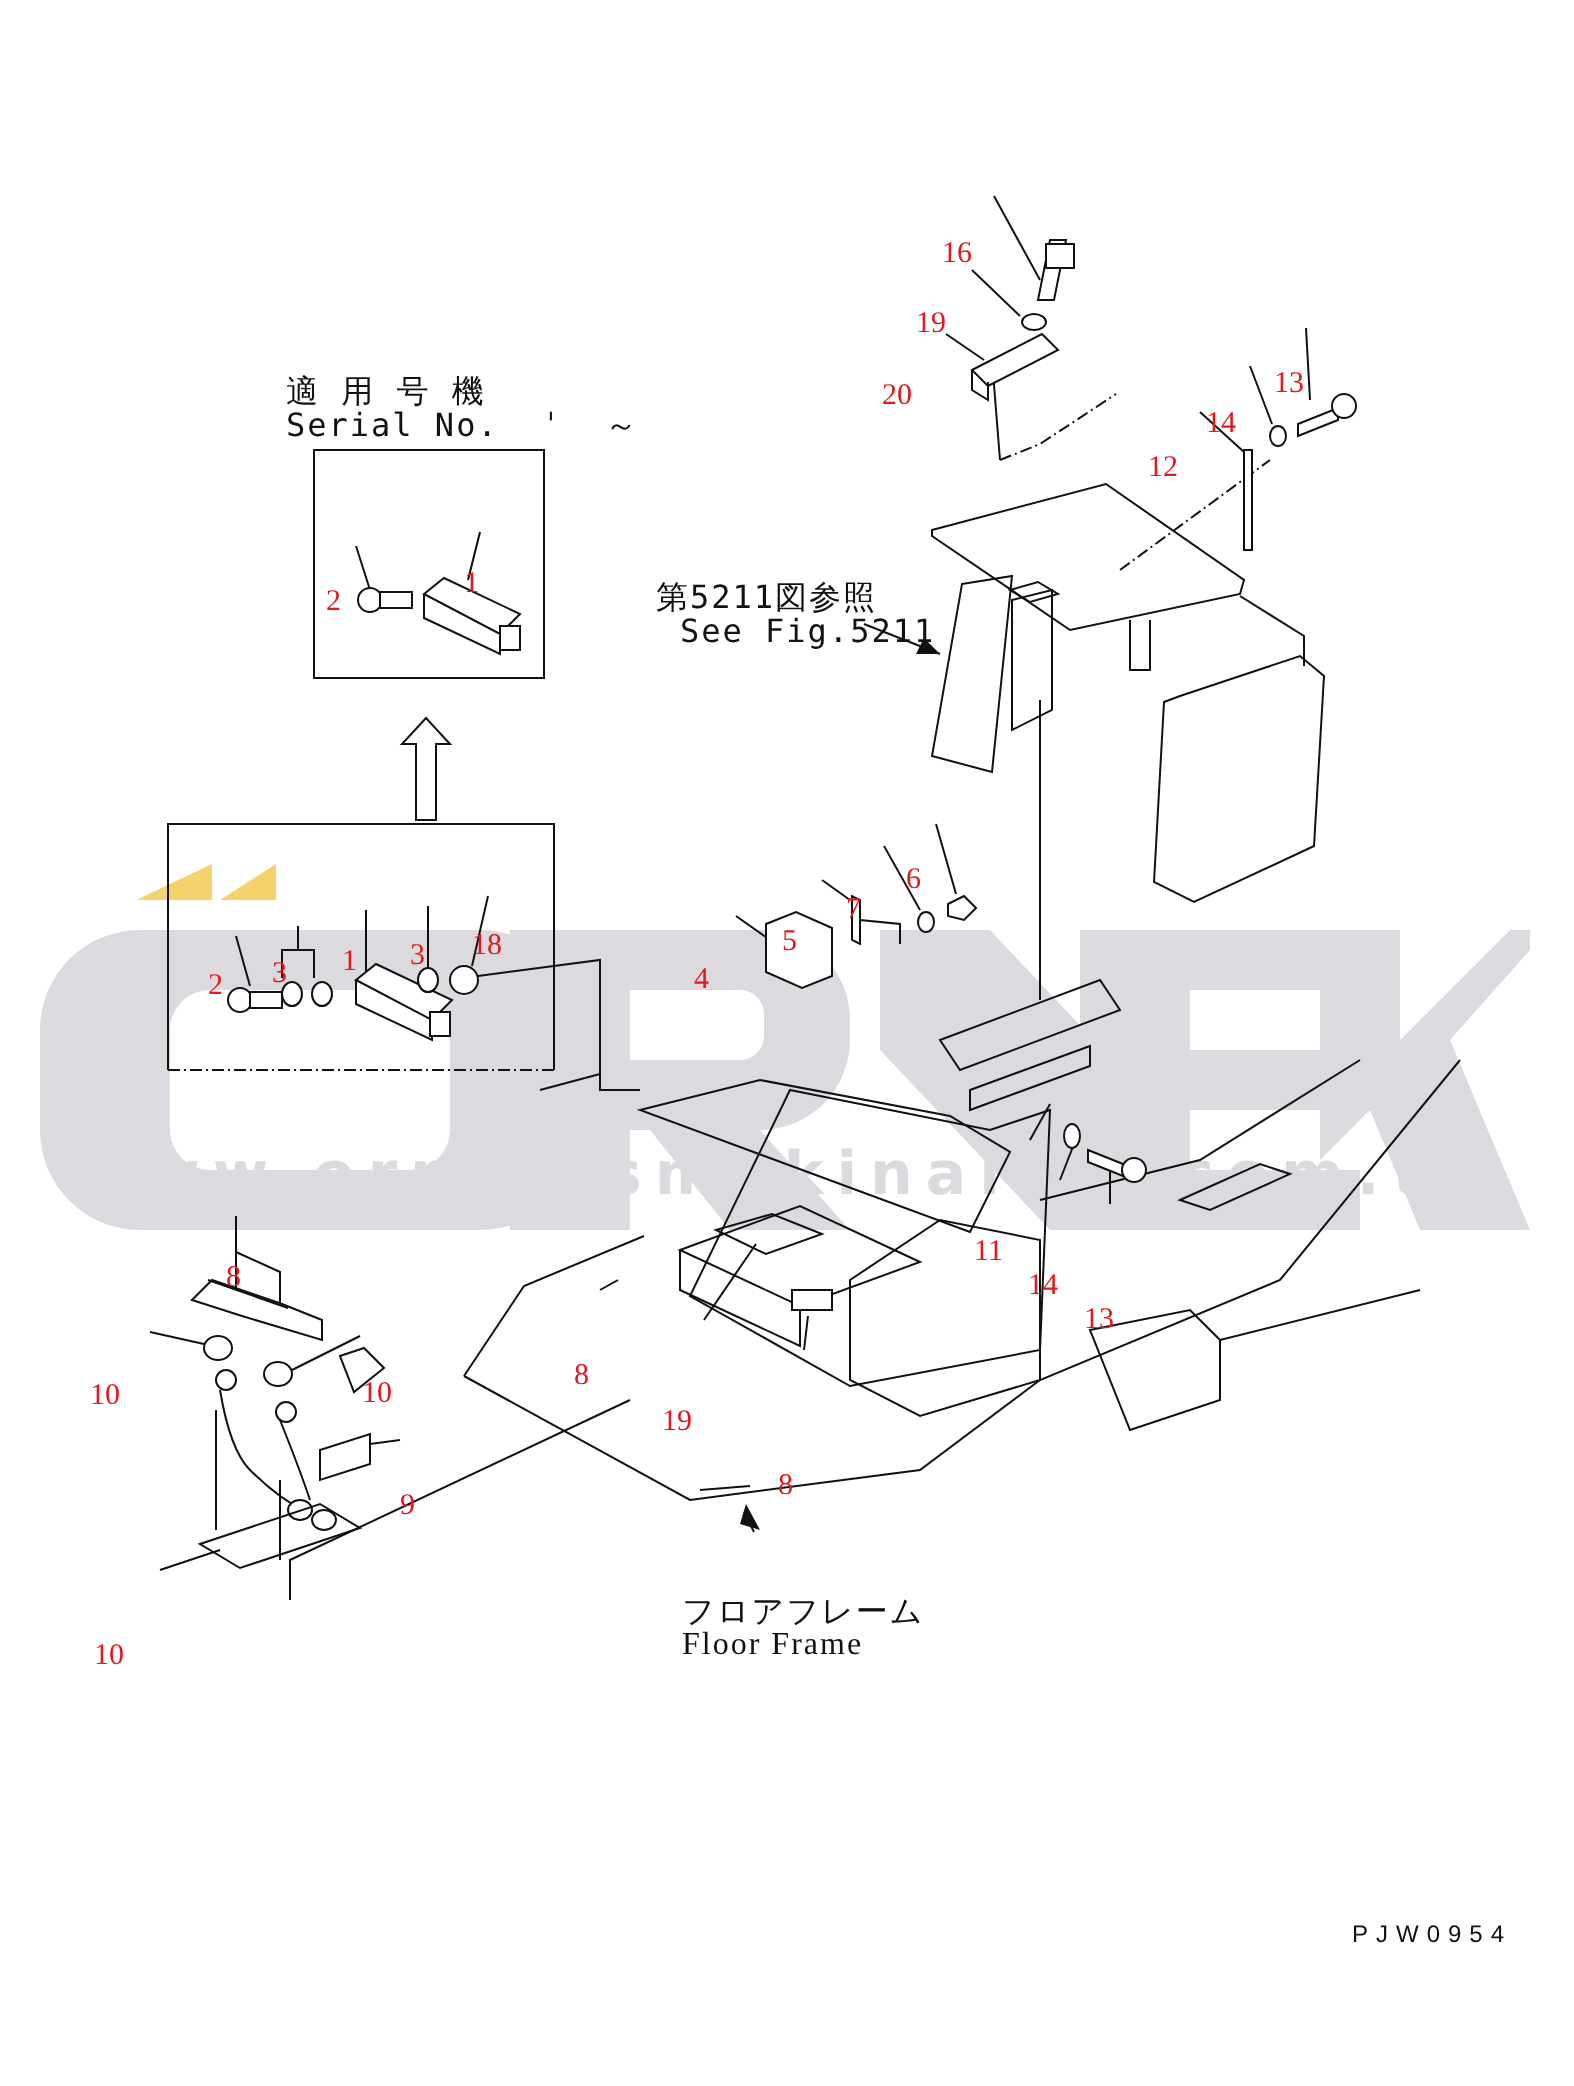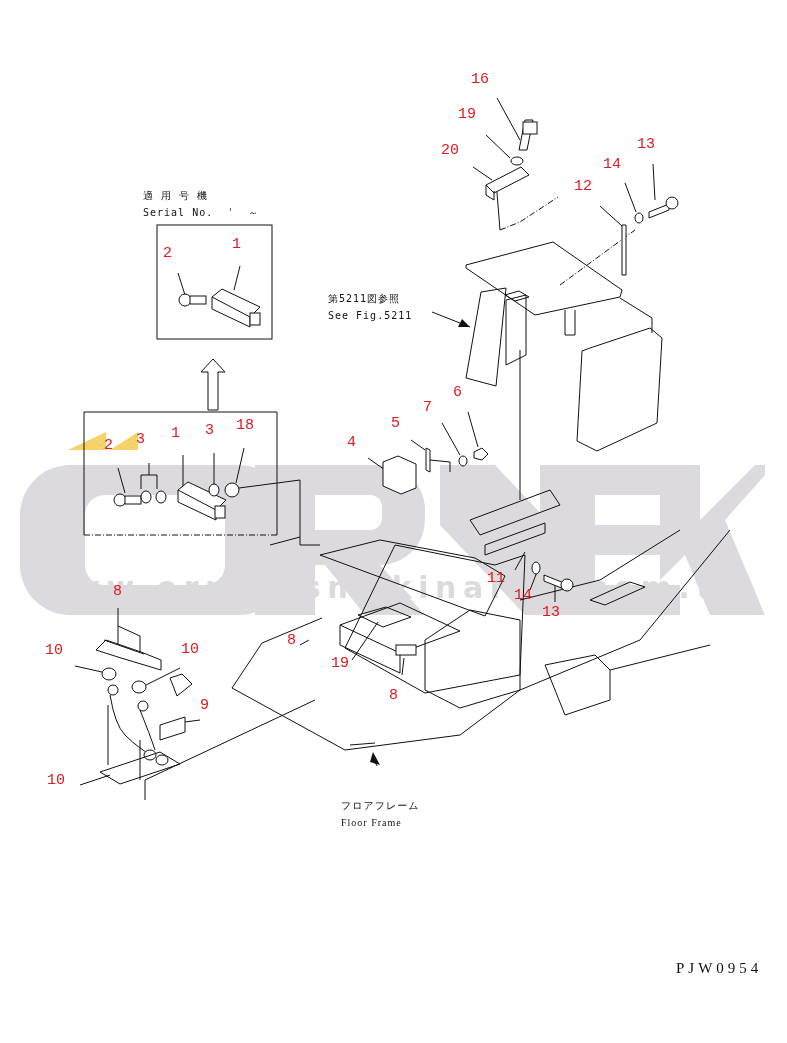--- a/index.html
+++ b/index.html
@@ -1,21 +1,21 @@
 <!DOCTYPE html>
 <html><head>
 <meta charset="utf-8">
 <style>
   html, body { margin: 0; padding: 0; background: #ffffff; }
   body { width: 787px; height: 1043px; position: relative; overflow: hidden; font-family: "DejaVu Sans", sans-serif; }
   .canvas { position: absolute; left: 0; top: 0; width: 787px; height: 1043px; }
   .wm { position: absolute; left: 0; top: 0; width: 787px; height: 1043px; pointer-events: none; }
-  .label { position: absolute; color: #e0191f; font-family: Liberation Mono, monospace; font-size: 15px; line-height: 15px; white-space: nowrap; }
-  .note { position: absolute; color: #111; font-family: "DejaVu Sans Mono", monospace; font-size: 10px; line-height: 15px; white-space: pre; letter-spacing: 1px; }
-  .code { position: absolute; color: #111; font-family: Liberation Serif, serif; font-size: 15px; letter-spacing: 4px; }
+  .label { position: absolute; color: #e0191f; font-family: Liberation Serif, serif; font-size: 15px; line-height: 15px; white-space: nowrap; margin-top: 48px; }
+  .note { position: absolute; color: #111; font-family: "DejaVu Sans Mono", monospace; font-size: 16px; line-height: 15px; white-space: pre; letter-spacing: 1px; }
+  .code { position: absolute; color: #111; font-family: Liberation Sans, sans-serif; font-size: 12px; letter-spacing: 4px; }
   .wm-url { position: absolute; left: 38px; top: 570px; font-family: "DejaVu Sans", sans-serif; font-weight: bold; font-size: 30px; letter-spacing: 6.5px; color: #dcdadf; white-space: nowrap; }
   svg .ln { stroke: #111; stroke-width: 1; fill: none; }
   svg .fl { stroke: #111; stroke-width: 1; fill: #fff; }
   svg .dash { stroke: #111; stroke-width: 1; fill: none; stroke-dasharray: 6 2 1 2; }
 </style>
 </head>
 <body>
 
 <div class="canvas">
 
@@ -157,21 +157,21 @@
     <ellipse cx="162" cy="760" rx="6" ry="5" class="fl"></ellipse>
     <path d="M100,772 l60,-20 l20,12 l-60,20 z" class="ln"></path>
     <path d="M108,705 v60 M140,740 v40" class="ln"></path>
     <line x1="80" y1="785" x2="110" y2="775" class="ln"></line>
     <path d="M145,800 v-20 l170,-80" class="ln"></path>
   </svg>
 
   <div class="note" style="left:143px; top:188px;">適 用 号 機</div>
   <div class="note" style="left:143px; top:205px;">Serial No.  ˈ  ～</div>
   <div class="note" style="left:328px; top:291px;text-align:right;">第5211図参照</div>
-  <div class="note" style="left:328px; top:308px;text-align:right;">See Fig.5211</div>
+  <div class="note" style="left:340px; top:308px;text-align:right;">See Fig.5211</div>
   <div class="note" style="left:341px; top:798px;">フロアフレーム</div>
   <div class="note" style="left:341px; top:815px;font-family:Liberation Serif, serif;">Floor Frame</div>
   <div class="code" style="left:676px; top:960px;">PJW0954</div>
 
   <div class="label" style="left:232px; top:237px;">1</div>
   <div class="label" style="left:163px; top:246px;">2</div>
   <div class="label" style="left:104px; top:438px;">2</div>
   <div class="label" style="left:136px; top:432px;">3</div>
   <div class="label" style="left:171px; top:426px;">1</div>
   <div class="label" style="left:205px; top:423px;">3</div>

